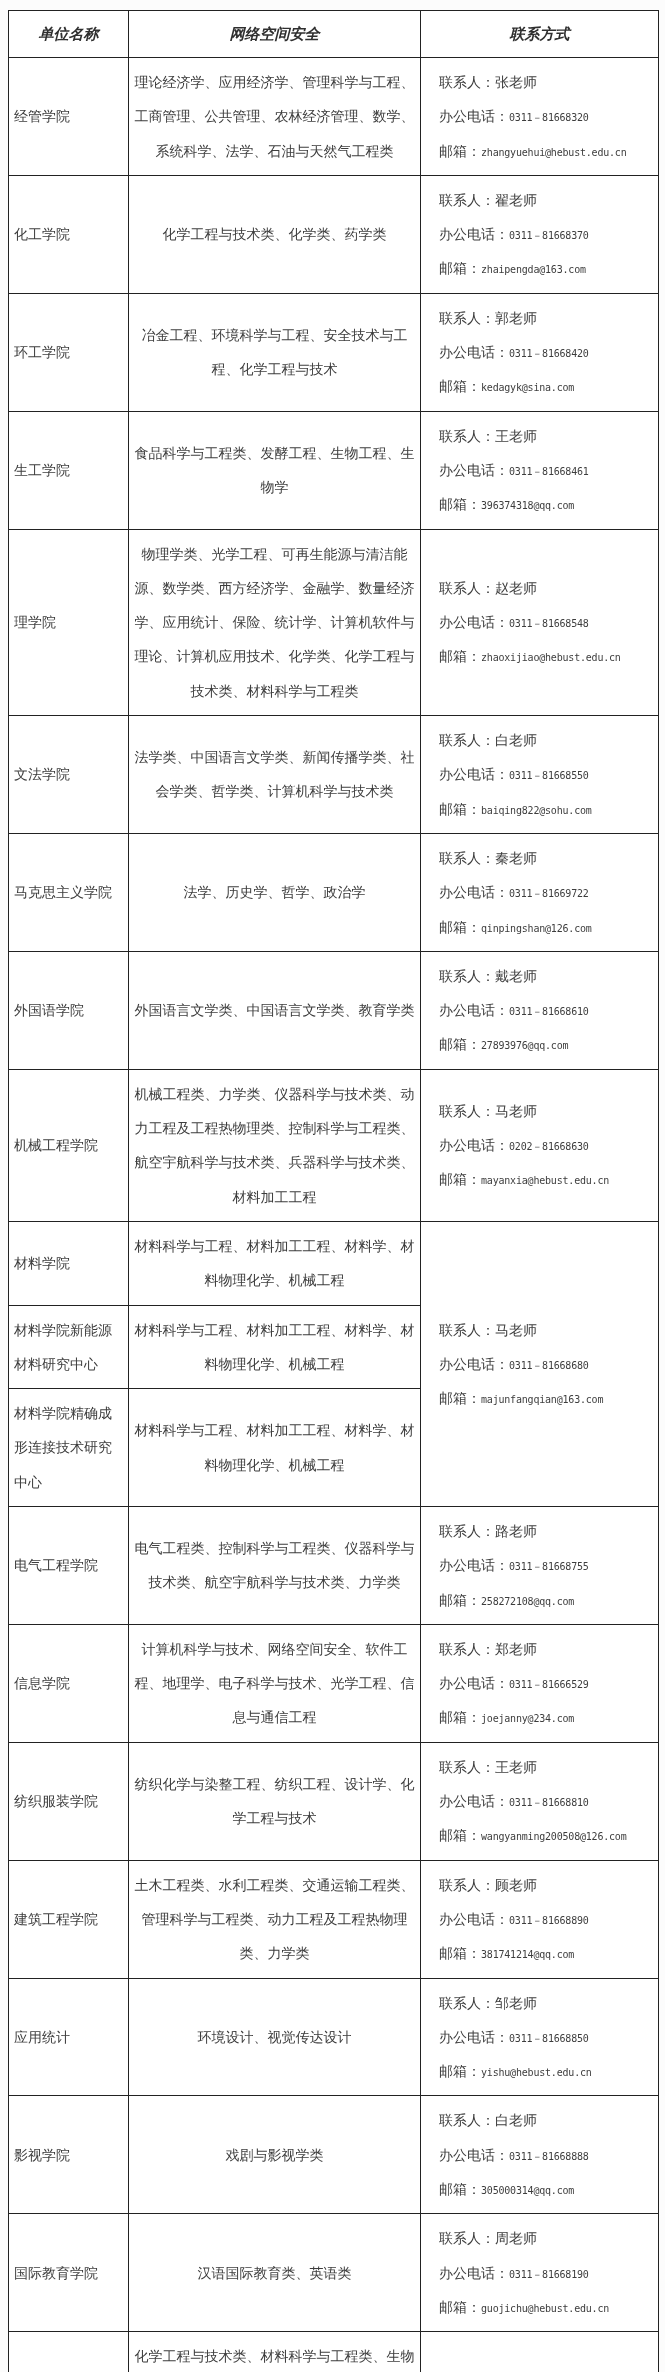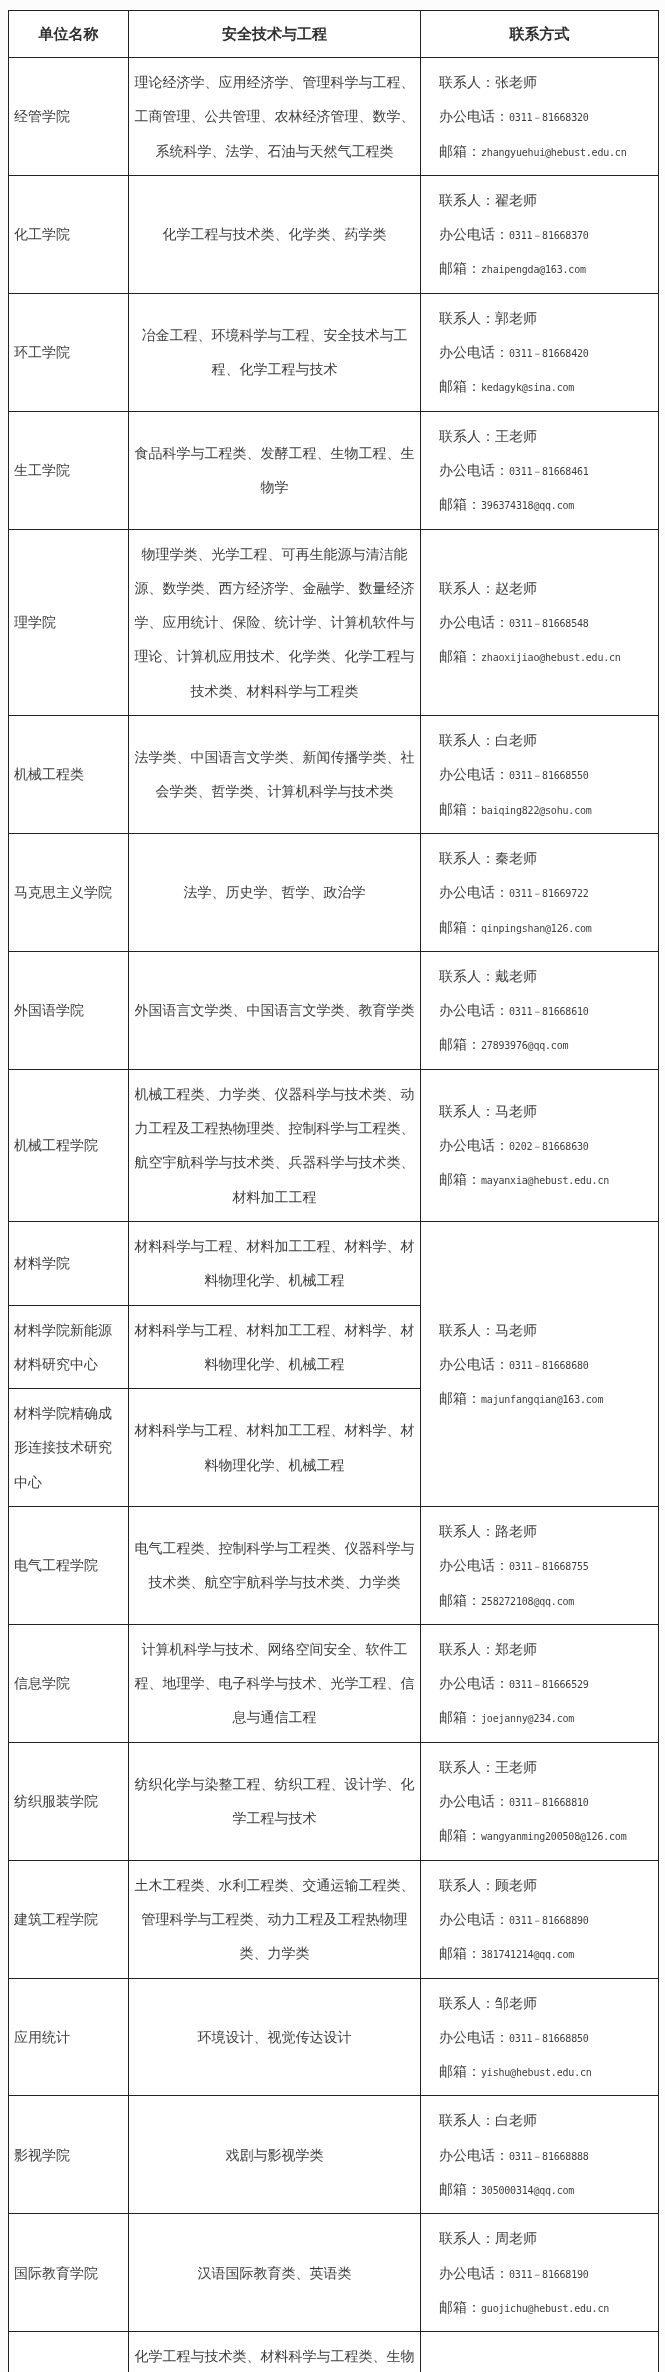--- a/index.html
+++ b/index.html
@@ -24,20 +24,21 @@
     border: 1px solid #222;
     box-sizing: border-box;
     vertical-align: middle;
   }
   th {
     font-size: 15px;
     font-weight: bold;
     height: 47px;
     text-align: center;
     color: #2f2f2f;
+    font-style: italic;
   }
   td {
     font-size: 14px;
     line-height: 2.45;
     padding: 7px 5px;
   }
   td.unit-cell   { text-align: left; }
   td.majors-cell { text-align: center; }
   td.contact-cell {
     text-align: left;
@@ -57,21 +58,21 @@
 <div class="page">
   <table class="recruit">
     <colgroup>
       <col style="width:120px">
       <col style="width:292px">
       <col style="width:238px">
     </colgroup>
     <thead>
       <tr>
         <th>单位名称</th>
-        <th>安全技术与工程</th>
+        <th>网络空间安全</th>
         <th>联系方式</th>
       </tr>
     </thead>
     <tbody id="table-body">
         <tr>
           <td class="unit-cell">经管学院</td>
           <td class="majors-cell">理论经济学、应用经济学、管理科学与工程、工商管理、公共管理、农林经济管理、数学、系统科学、法学、石油与天然气工程类</td>
           <td class="contact-cell">
             <div class="contact-line"><span>联系人：</span><span>张老师</span></div>
             <div class="contact-line"><span>办公电话：</span><span class="mono">0311－81668320</span></div>
@@ -108,21 +109,21 @@
         <tr>
           <td class="unit-cell">理学院</td>
           <td class="majors-cell">物理学类、光学工程、可再生能源与清洁能源、数学类、西方经济学、金融学、数量经济学、应用统计、保险、统计学、计算机软件与理论、计算机应用技术、化学类、化学工程与技术类、材料科学与工程类</td>
           <td class="contact-cell">
             <div class="contact-line"><span>联系人：</span><span>赵老师</span></div>
             <div class="contact-line"><span>办公电话：</span><span class="mono">0311－81668548</span></div>
             <div class="contact-line"><span>邮箱：</span><span class="mono">zhaoxijiao@hebust.edu.cn</span></div>
           </td>
         </tr>
         <tr>
-          <td class="unit-cell">机械工程类</td>
+          <td class="unit-cell">文法学院</td>
           <td class="majors-cell">法学类、中国语言文学类、新闻传播学类、社会学类、哲学类、计算机科学与技术类</td>
           <td class="contact-cell">
             <div class="contact-line"><span>联系人：</span><span>白老师</span></div>
             <div class="contact-line"><span>办公电话：</span><span class="mono">0311－81668550</span></div>
             <div class="contact-line"><span>邮箱：</span><span class="mono">baiqing822@sohu.com</span></div>
           </td>
         </tr>
         <tr>
           <td class="unit-cell">马克思主义学院</td>
           <td class="majors-cell">法学、历史学、哲学、政治学</td>

